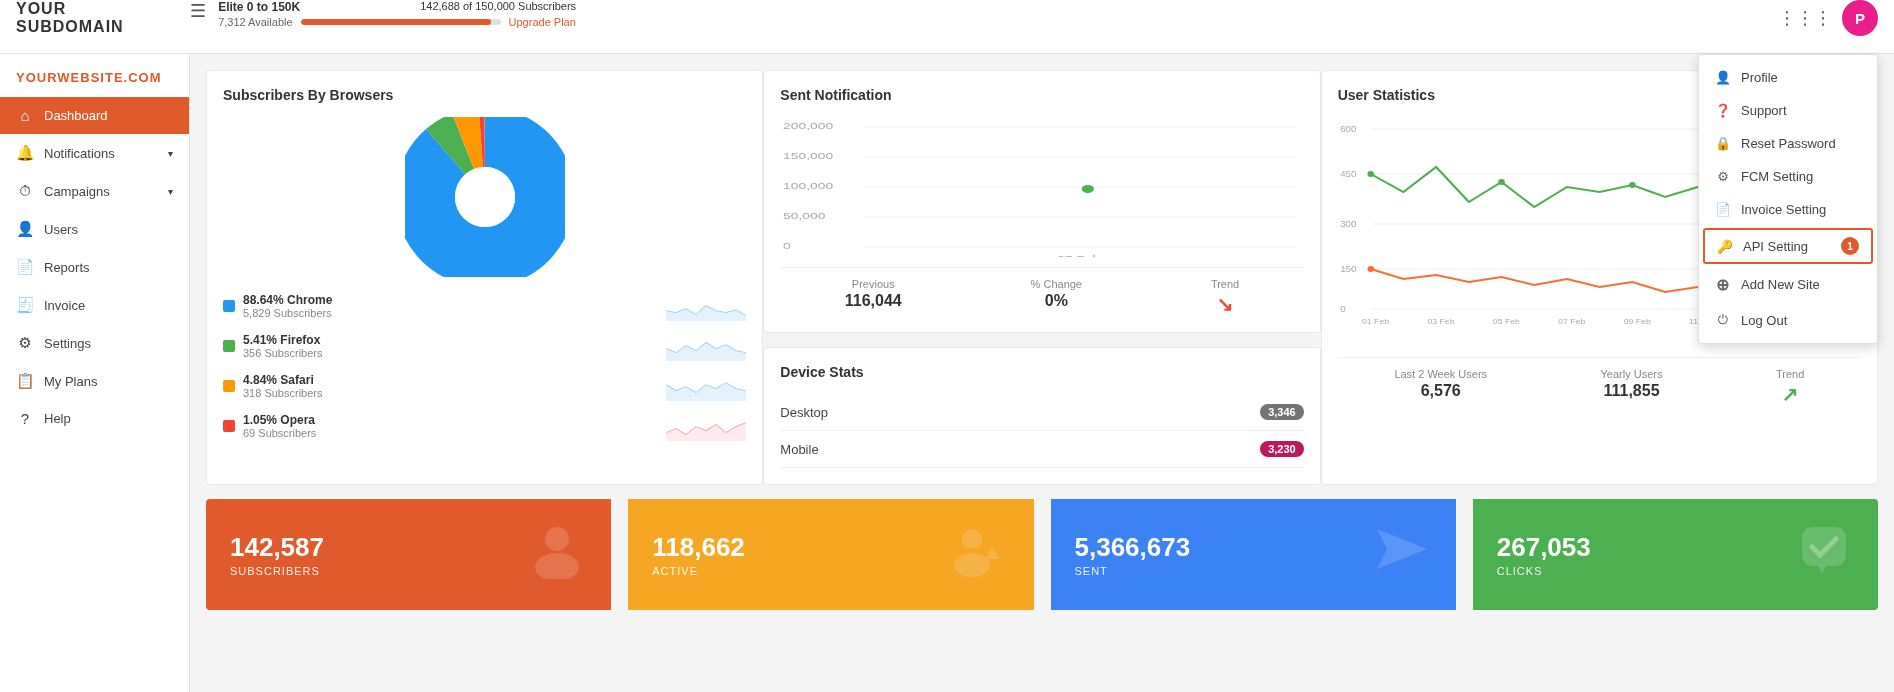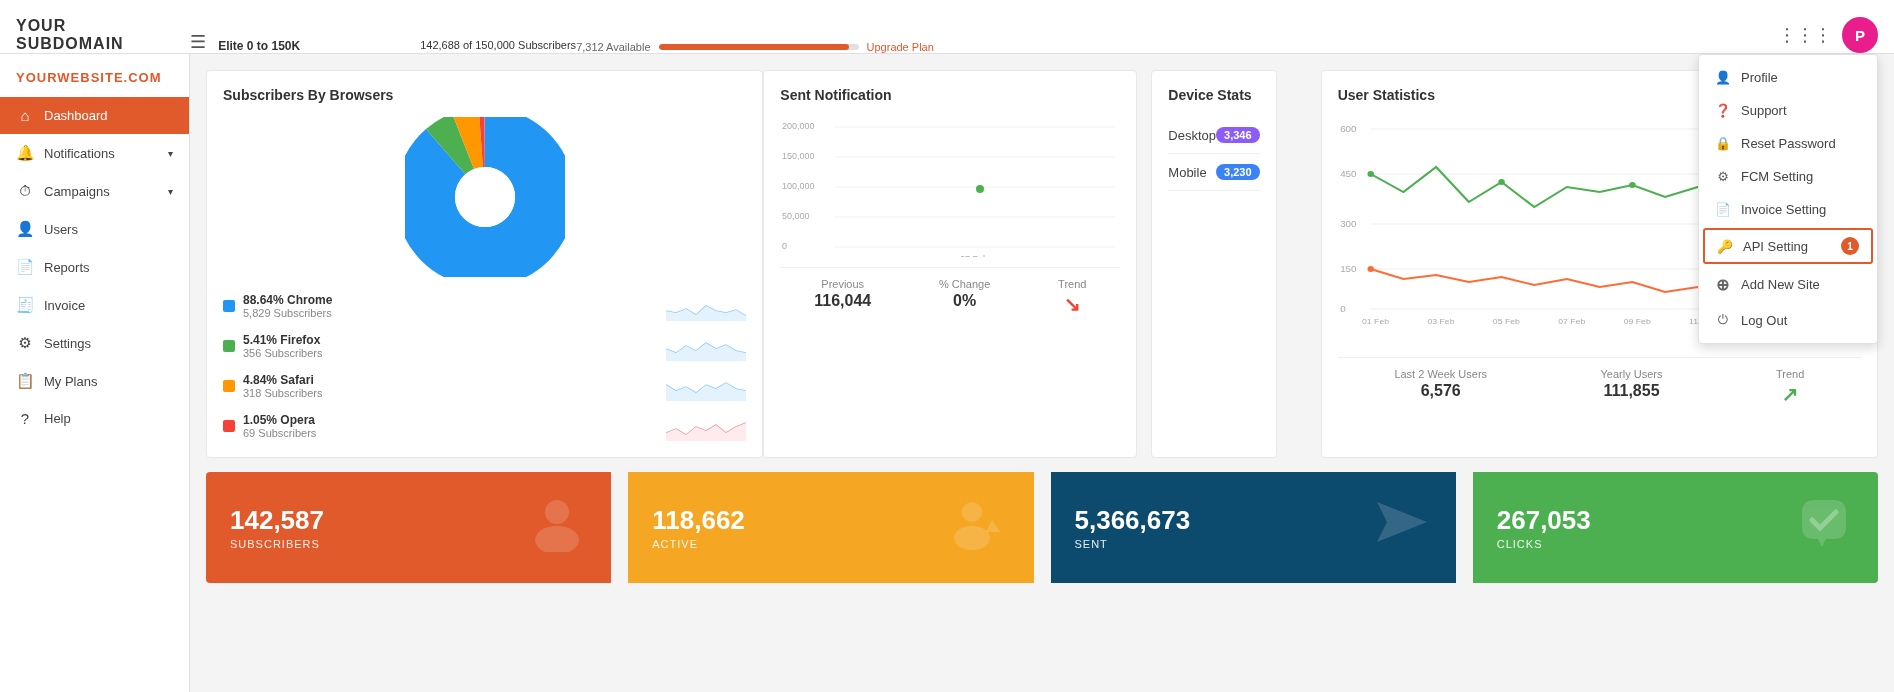--- a/index.html
+++ b/index.html
@@ -3,21 +3,21 @@
   <meta charset="utf-8">
   <style>
     * { box-sizing: border-box; margin: 0; padding: 0; }
     body { font-family: 'Segoe UI', Arial, sans-serif; font-size: 13px; background: #f4f4f4; overflow-x: hidden; }
 
     
     .topbar {
       height: 54px;
       background: #fff;
       display: flex;
-      align-items: flex-end;
+      align-items: flex-start;
       border-bottom: 1px solid #e0e0e0;
       position: relative;
       z-index: 100;
     }
     .topbar-logo {
       width: 190px;
       min-width: 190px;
       padding: 0 16px;
       font-size: 16px;
       font-weight: 700;
@@ -25,21 +25,21 @@
       letter-spacing: 1px;
     }
     .topbar-menu-icon {
       margin-right: 12px;
       cursor: pointer;
       color: #555;
       font-size: 18px;
     }
     .topbar-plan {
       display: flex;
-      flex-direction: row;
+      flex-direction: column;
       flex: 1;
     }
     .topbar-plan-title {
       font-size: 12px;
       font-weight: 600;
       color: #333;
     }
     .topbar-plan-bar-container {
       display: flex;
       align-items: center;
@@ -445,21 +445,21 @@
               <div class="browser-subs">69 Subscribers</div>
             </div>
             <svg class="browser-mini-chart" viewBox="0 0 80 30">
               <polyline points="0,22 10,18 20,24 30,16 40,20 50,14 60,22 70,16 80,12" fill="none" stroke="#EF9A9A" stroke-width="1.5"></polyline>
               <polyline points="0,22 10,18 20,24 30,16 40,20 50,14 60,22 70,16 80,12 80,30 0,30" fill="#FFEBEE" stroke="none"></polyline>
             </svg>
           </div>
         </div>
       </div>
 
-      <div style="display:flex;flex-direction:row;gap:14px;">
+      <div style="display:flex;flex-direction:column;gap:14px;">
 
         <div class="card">
           <div class="card-title">Sent Notification</div>
           <div class="sent-chart-area">
             <svg width="100%" height="140" viewBox="0 0 340 140" preserveAspectRatio="none">
 
               <text x="2" y="12" font-size="9" fill="#aaa">200,000</text>
               <text x="2" y="42" font-size="9" fill="#aaa">150,000</text>
               <text x="2" y="72" font-size="9" fill="#aaa">100,000</text>
               <text x="2" y="102" font-size="9" fill="#aaa">50,000</text>
@@ -490,25 +490,25 @@
               <div class="sent-stat-value" style="color:#F44336;font-size:20px;">↘</div>
             </div>
           </div>
         </div>
 
         <div class="card">
           <div class="card-title">Device Stats</div>
           <div class="device-stats">
             <div class="device-item">
               <span class="device-label">Desktop</span>
-              <span class="device-badge" style="background:#8b5cf6">3,346</span>
+              <span class="device-badge" style="background:#737373">3,346</span>
             </div>
             <div class="device-item">
               <span class="device-label">Mobile</span>
-              <span class="device-badge" style="background:#3b82f6">3,230</span>
+              <span class="device-badge" style="background:#be185d">3,230</span>
             </div>
           </div>
         </div>
       </div>
 
       <div class="card">
         <div class="card-title">User Statistics</div>
         <div class="user-stats-chart">
           <svg width="100%" height="220" viewBox="0 0 480 220" preserveAspectRatio="none">
 
@@ -581,21 +581,21 @@
           <div class="stat-card-label">ACTIVE</div>
         </div>
         <div class="stat-card-icon">
           <svg width="60" height="60" viewBox="0 0 60 60" fill="rgba(255,255,255,0.4)">
             <circle cx="22" cy="20" r="10"></circle>
             <ellipse cx="22" cy="46" rx="18" ry="12"></ellipse>
             <path d="M42 28 L36 40 L50 40 Z" fill="rgba(255,255,255,0.4)"></path>
           </svg>
         </div>
       </div>
-      <div class="stat-card" style="background:#0c4a6e">
+      <div class="stat-card" style="background:#3b82f6">
         <div class="stat-card-info">
           <div class="stat-card-number">5,366,673</div>
           <div class="stat-card-label">SENT</div>
         </div>
         <div class="stat-card-icon">
           <svg width="60" height="60" viewBox="0 0 60 60" fill="rgba(255,255,255,0.4)">
             <polygon points="5,10 55,30 5,50 15,30"></polygon>
           </svg>
         </div>
       </div>

